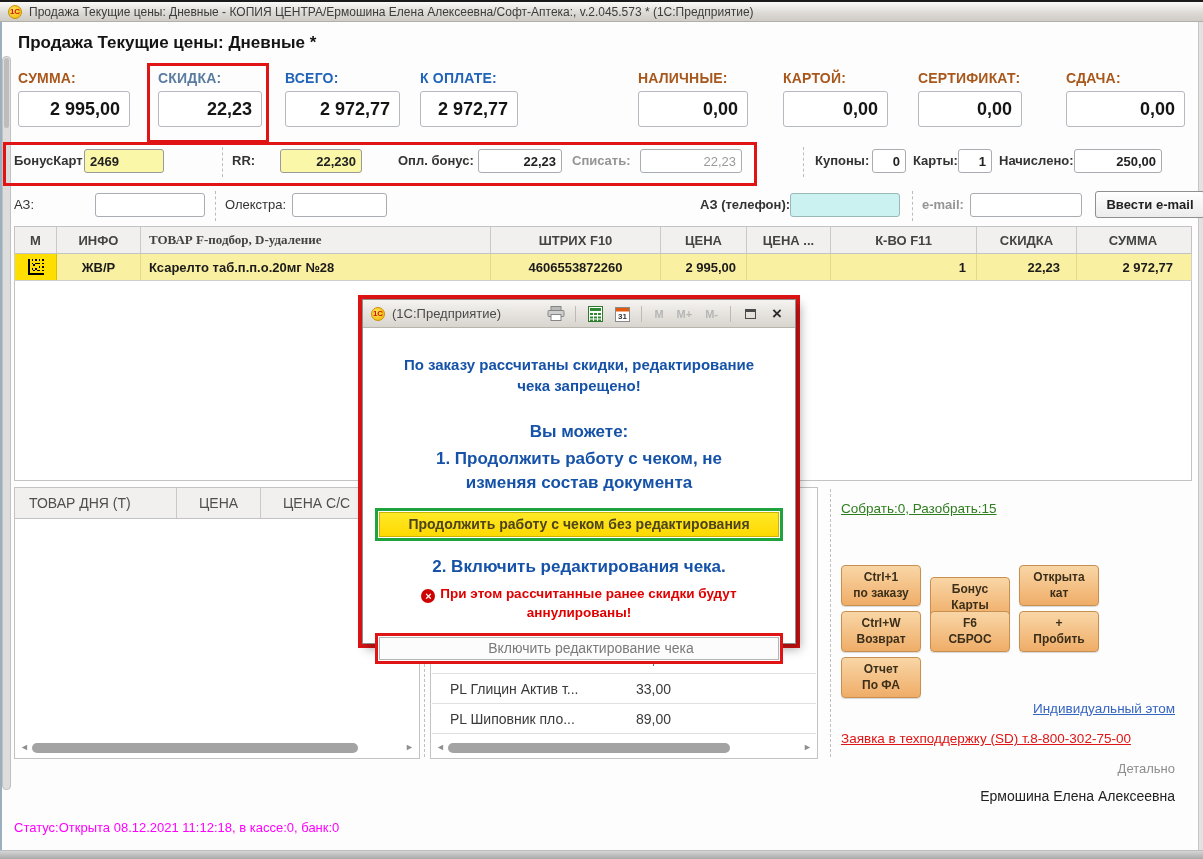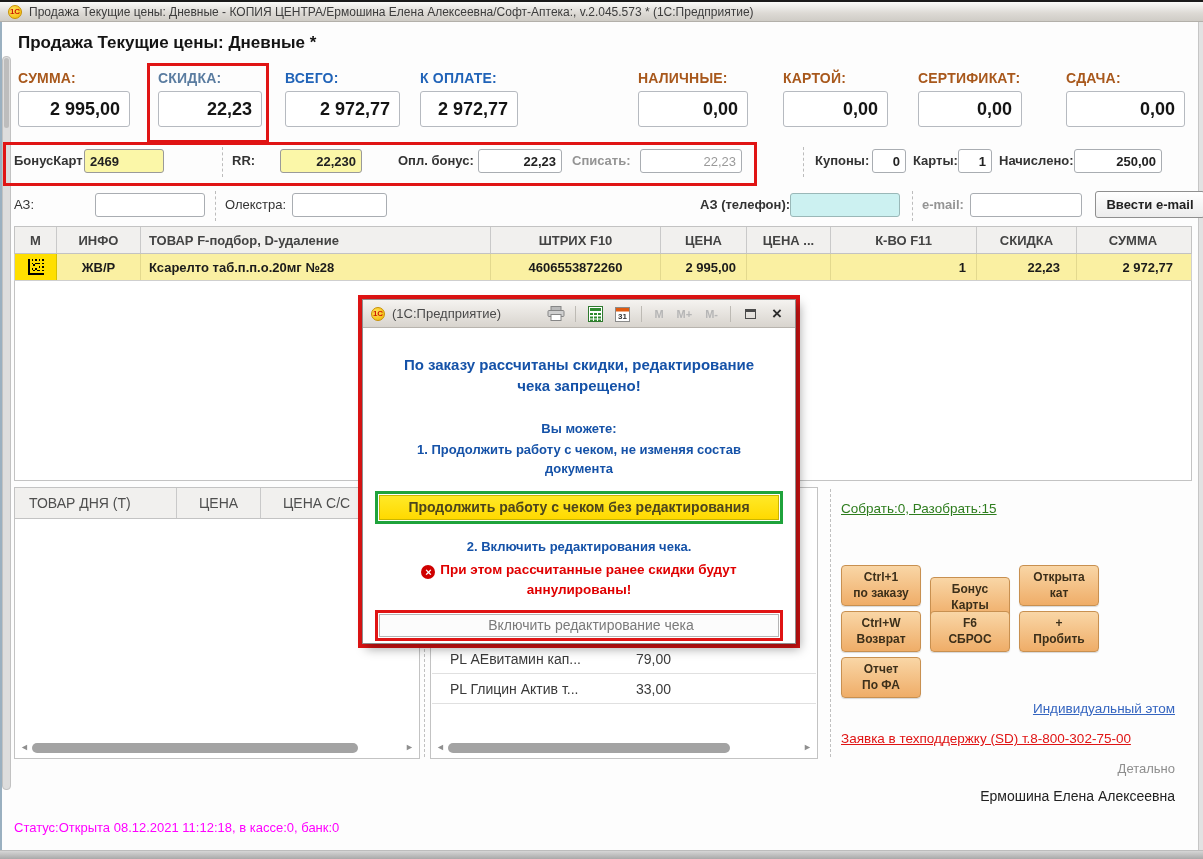--- a/index.html
+++ b/index.html
@@ -125,21 +125,21 @@
     border-bottom:1px solid #b8b4ae; display:flex; align-items:center; gap:7px; padding:0 8px; flex:0 0 auto;
   }
   .dlg-title { font-size:13px; color:#4a4a4a; flex:1; }
   .dlg-ico { display:flex; align-items:center; justify-content:center; width:20px; height:20px; cursor:default; }
   .dlg-sep { width:1px; height:16px; background:#bdbab4; margin:0 2px; }
   .mem { font-size:11px; font-weight:bold; color:#b6b6b6; padding:0 3px; cursor:default; }
   .max-ico { width:11px; height:10px; border:1px solid #4a4a4a; border-top:3px solid #4a4a4a; }
   .close-ico { font-size:17px; font-weight:bold; color:#2c2c2c; line-height:17px; cursor:default; }
   .dlg-body { flex:1; text-align:center; }
   .dlg-heading { margin:26px 24px 0; font-size:15px; font-weight:bold; color:#1552a8; line-height:1.4; }
-  .dlg-sub { margin:24px 40px 0; font-size:13px; font-weight:bold; color:#1552a8; line-height:1.45; }
+  .dlg-sub { margin:24px 40px 0; font-size:17px; font-weight:bold; color:#1552a8; line-height:1.45; }
   .dlg-sub.tight { margin-top:2px; }
   .frame-green { margin:12px 12px 0; border:3px solid #1fa33c; padding:1px; background:#fff; }
   .btn-yellow {
     width:100%; height:25px; background:linear-gradient(#ffe927,#ffd900); border:1px solid #c9b500;
     font-family:"Liberation Sans",sans-serif; font-size:14px; font-weight:bold; color:#4c451c;
     display:flex; align-items:center; justify-content:center; cursor:default;
   }
   .dlg-warning { margin:4px 40px 0; font-size:13.5px; font-weight:bold; color:#e00000; line-height:1.45; }
   .warn-ico { display:inline-flex; width:14px; height:14px; border-radius:50%; background:#cf0000; color:#fff;
     font-size:11px; line-height:14px; align-items:center; justify-content:center; margin-right:5px; vertical-align:-2px; font-weight:bold; }
@@ -232,21 +232,21 @@
   <div class="vdash" style="left:912px;height:30px;"></div>
   <span class="flabel gray" style="left:922px;">e-mail:</span>
   <input class="ffield" style="left: 970px; width: 112px; font-weight: normal;" readonly="">
   <div class="email-btn" style="left:1095px;width:110px;">Ввести e-mail</div>
 </div>
 
 <div class="main-table">
   <div class="thead">
     <div class="th" style="width:42px;">М</div>
     <div class="th" style="width:84px;">ИНФО</div>
-    <div class="th left" style="width:350px;">ТОВАР  F-подбор, D-удаление</div>
+    <div class="th left" style="width:350px;font-family:Liberation Serif, serif;">ТОВАР  F-подбор, D-удаление</div>
     <div class="th" style="width:170px;">ШТРИХ F10</div>
     <div class="th" style="width:86px;">ЦЕНА</div>
     <div class="th" style="width:84px;">ЦЕНА ...</div>
     <div class="th" style="width:146px;">К-ВО F11</div>
     <div class="th" style="width:100px;">СКИДКА</div>
     <div class="th" style="width:112px;border-right:none;">СУММА</div>
   </div>
   <div class="trow">
     <div class="td mcell" style="width:42px;">
       <svg width="16" height="16" viewBox="0 0 9 9" shape-rendering="crispEdges">
@@ -300,20 +300,24 @@
 <div class="vsep-dash" style="left:424px;"></div>
 
 <div class="panel" style="left:430px;width:388px;">
   <div class="pl-row" style="top:156px;">
     <span class="pl-name">PL АЕвитамин кап...</span>
     <span class="pl-price">79,00</span>
   </div>
   <div class="pl-row" style="top:186px;">
     <span class="pl-name">PL Глицин Актив т...</span>
     <span class="pl-price">33,00</span>
+  </div>
+  <div class="pl-row" style="top:216px;">
+    <span class="pl-name">PL Шиповник пло...</span>
+    <span class="pl-price">89,00</span>
   </div>
   <div class="hscroll">
     <span class="hs-arrow">◄</span>
     <div class="hs-track">
         <div class="hs-thumb" style="width:80%;"></div>
       </div>
     <span class="hs-arrow">►</span>
   </div>
 </div>
 

